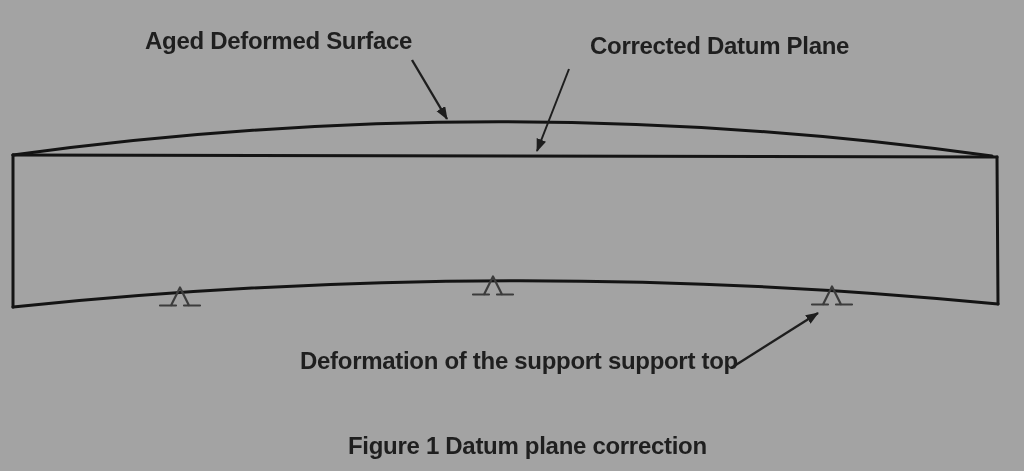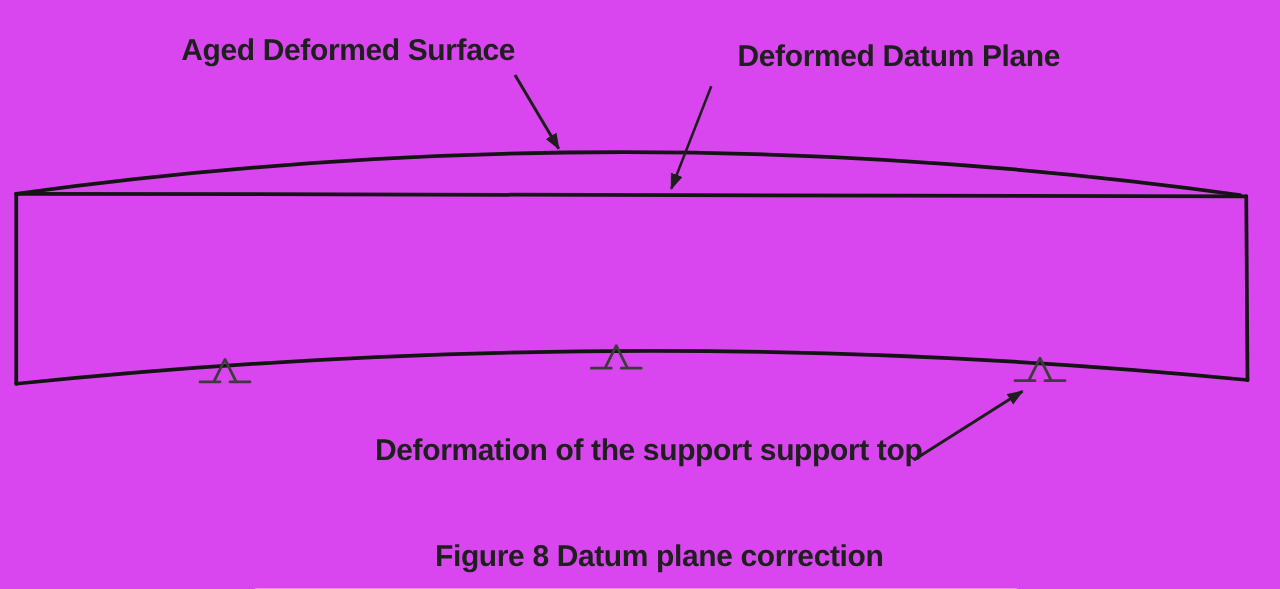--- a/index.html
+++ b/index.html
@@ -5,21 +5,21 @@
   html, body {
     margin: 0;
     padding: 0;
     background: #ffffff;
     font-family: "Liberation Sans", sans-serif;
   }
   .stage {
     position: relative;
     width: 1024px;
     height: 471px;
-    background: #d946ef;
+    background: #a3a3a3;
     overflow: hidden;
   }
   .diagram-svg {
     position: absolute;
     left: 0;
     top: 0;
   }
   .label {
     position: absolute;
     font-size: 24px;
@@ -56,19 +56,19 @@
     <path d="M 473,294.5 L 489,294.5 M 497,294.5 L 513,294.5 M 484,294.5 L 493,276.5 L 502,294.5" fill="none" stroke-width="2.2" stroke-linecap="round" stroke-linejoin="round" stroke="#3c3c3c"></path>
     <path d="M 812,304.5 L 828,304.5 M 836,304.5 L 852,304.5 M 823,304.5 L 832,286.5 L 841,304.5" fill="none" stroke-width="2.2" stroke-linecap="round" stroke-linejoin="round" stroke="#3c3c3c"></path>
 
     <line x1="412" y1="60" x2="447" y2="119" stroke-width="2.4" marker-end="url(#arrowhead)" stroke="#1e1e1e"></line>
     <line x1="569" y1="69" x2="537" y2="151" stroke-width="2" marker-end="url(#arrowhead)" stroke="#1e1e1e"></line>
     <line x1="731" y1="368" x2="818" y2="313" stroke-width="2.4" marker-end="url(#arrowhead)" stroke="#1e1e1e"></line>
   </svg>
 
   <div class="label label-aged">Aged Deformed Surface</div>
 
-  <div class="label label-corrected">Deformed Datum Plane</div>
+  <div class="label label-corrected">Corrected Datum Plane</div>
 
   <div class="label label-deform">Deformation of the support support top</div>
 
-  <div class="label caption">Figure 8 Datum plane correction</div>
+  <div class="label caption">Figure 1 Datum plane correction</div>
 
 </div>
 
 </body></html>

